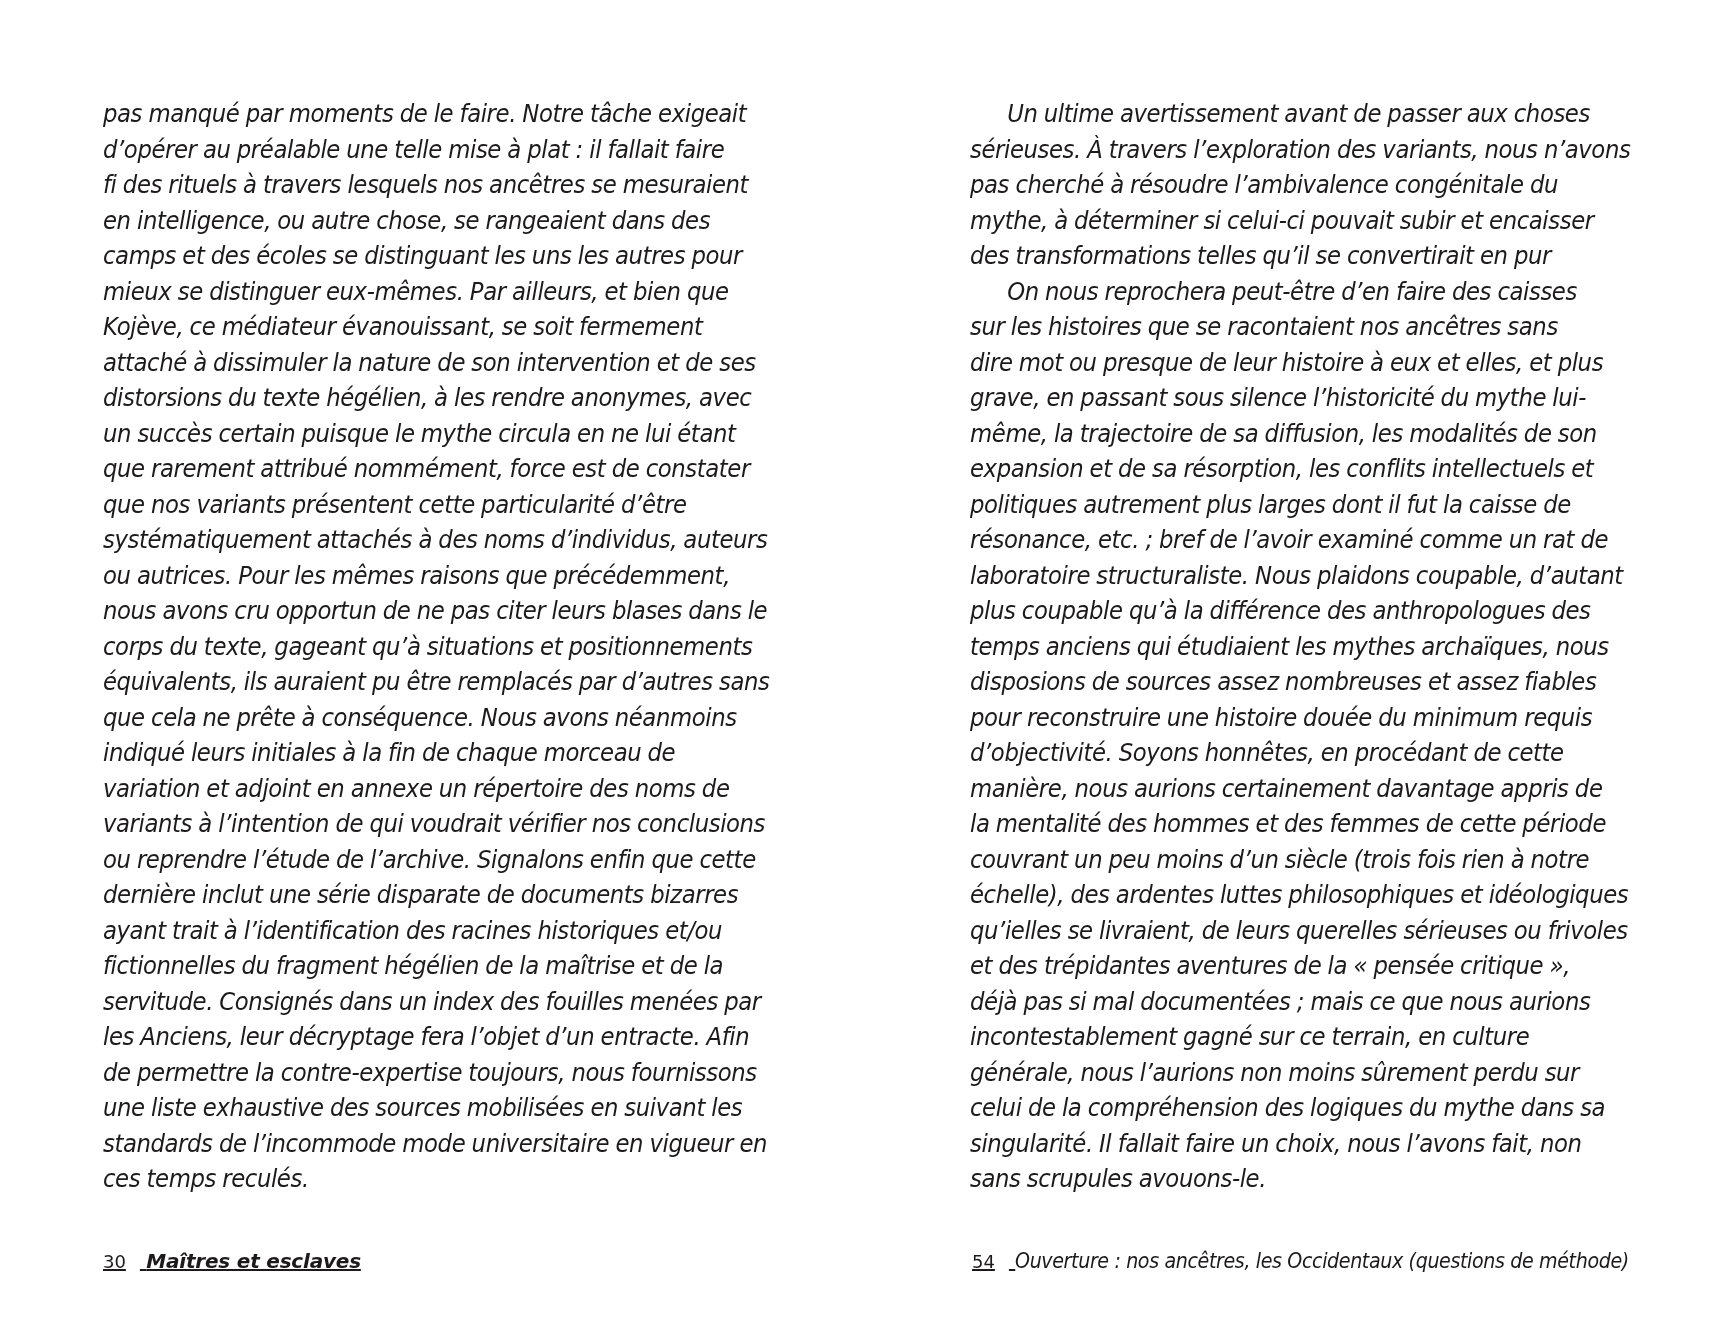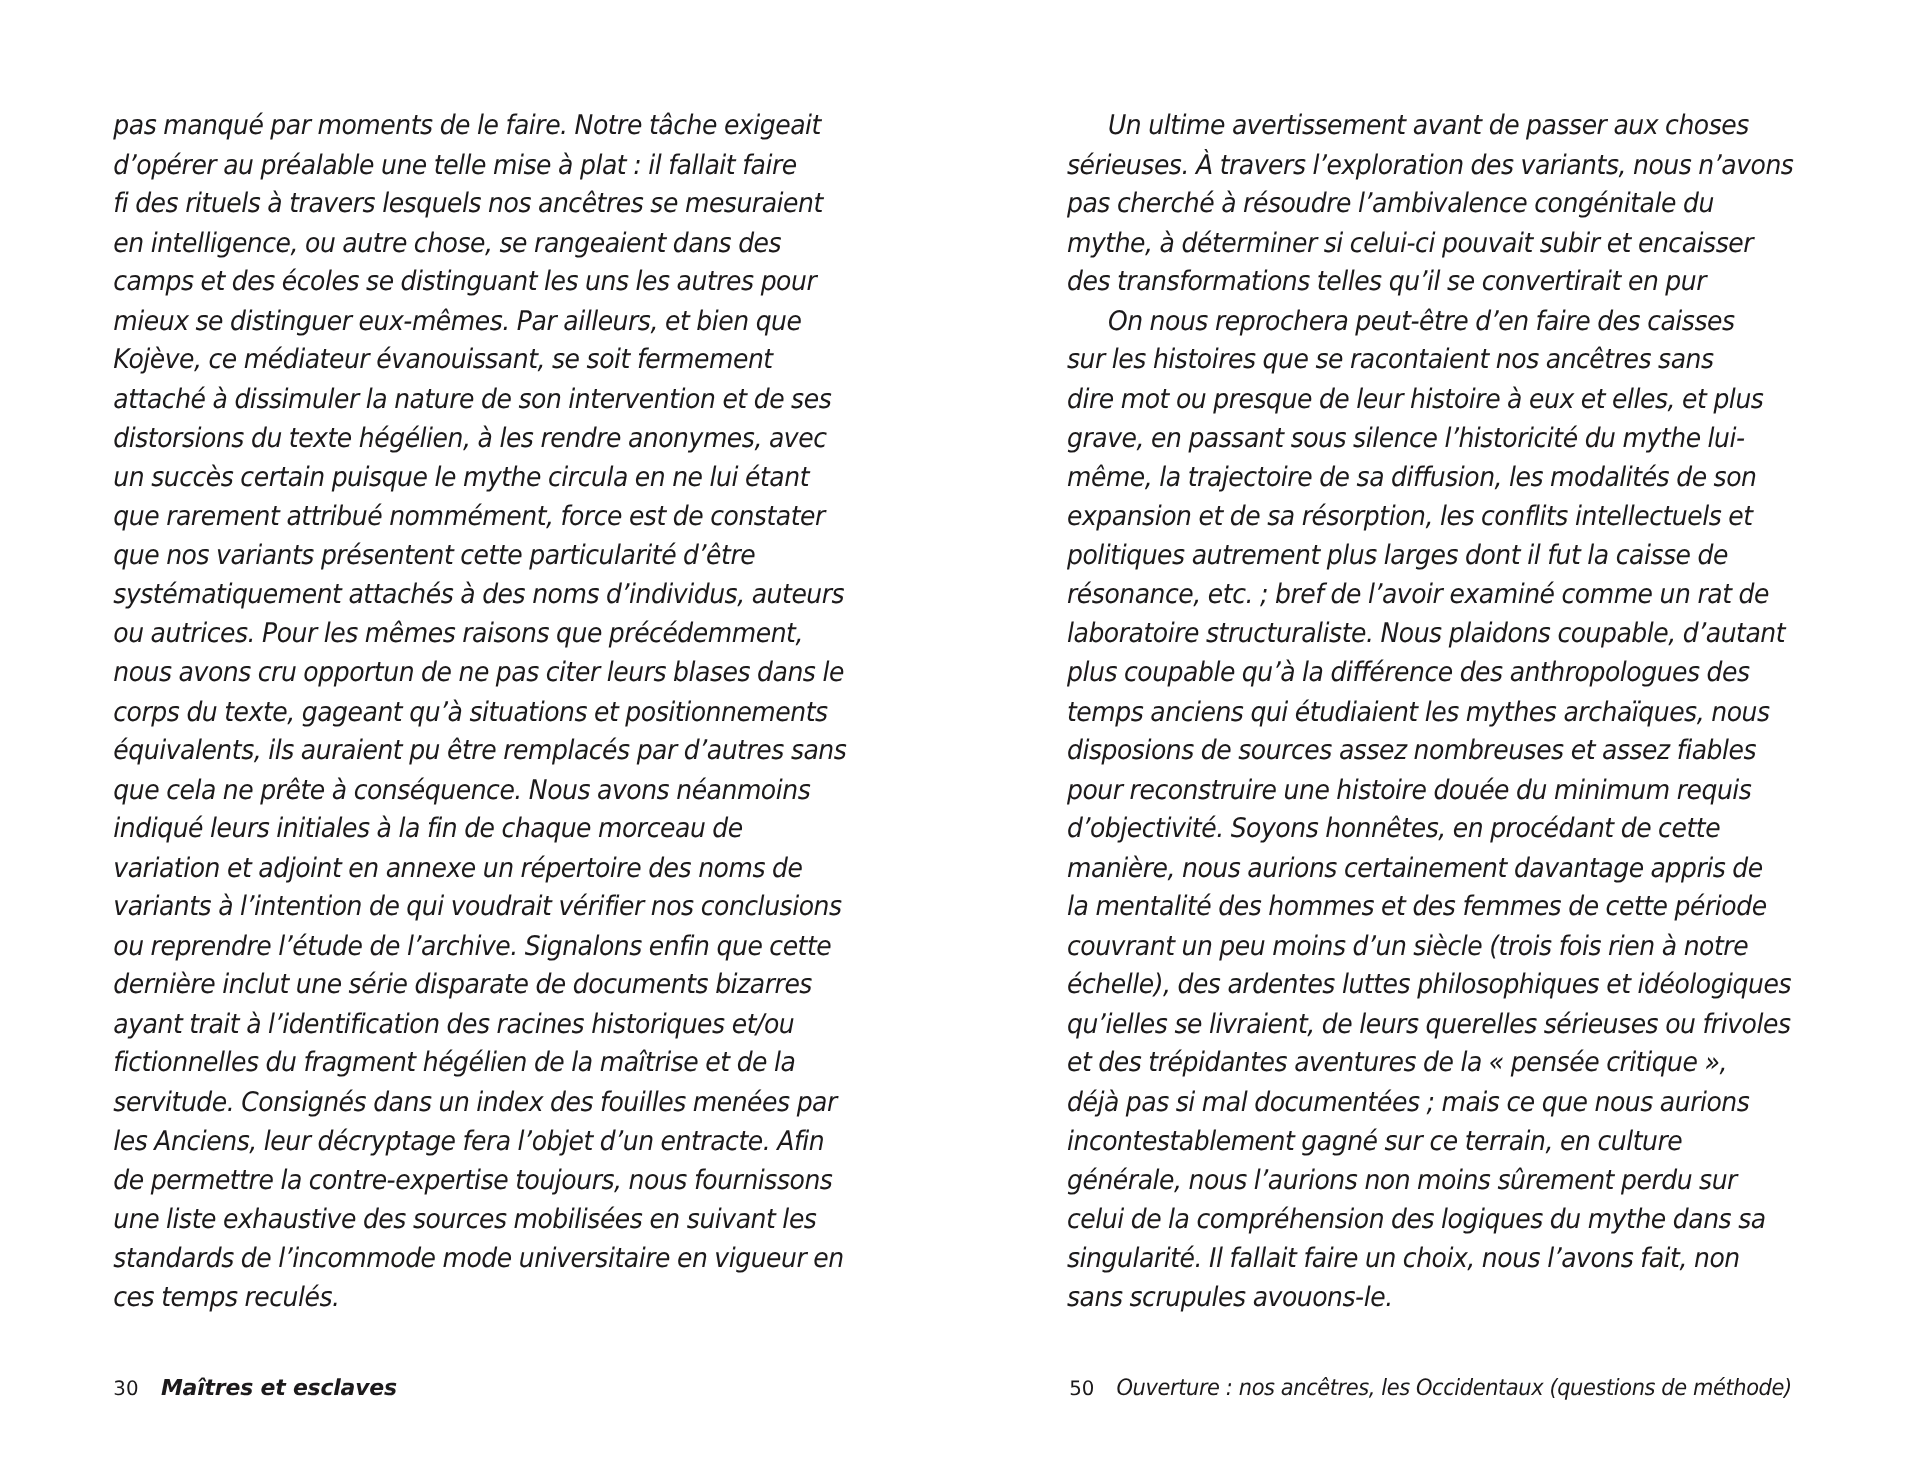--- a/index.html
+++ b/index.html
@@ -39,20 +39,21 @@
       transform: scaleX(0.93);
       transform-origin: left center;
     }
     .line.indent { padding-left: 40px; }
     .footer {
       position: absolute;
       top: 1248px;
       font-size: 20px;
       line-height: 26px;
       white-space: nowrap;
+      text-decoration: underline;
     }
     .footer-left { left: 103px; }
     .footer-right { left: 972px; }
     .folio {
       font-family: "DejaVu Sans", sans-serif;
       font-style: normal;
       font-size: 18px;
       margin-right: 14px;
     }
     .running-head-left {
@@ -149,15 +150,15 @@
       <span class="line">sans scrupules avouons-le.</span>
     </div>
 </div>
 
 <div class="footer footer-left">
   <span class="folio">30</span>
   <span class="running-head-left">Maîtres et esclaves</span>
 </div>
 
 <div class="footer footer-right">
-  <span class="folio">50</span>
+  <span class="folio">54</span>
   <span class="running-head-right">Ouverture : nos ancêtres, les Occidentaux (questions de méthode)</span>
 </div>
 
 </body></html>

